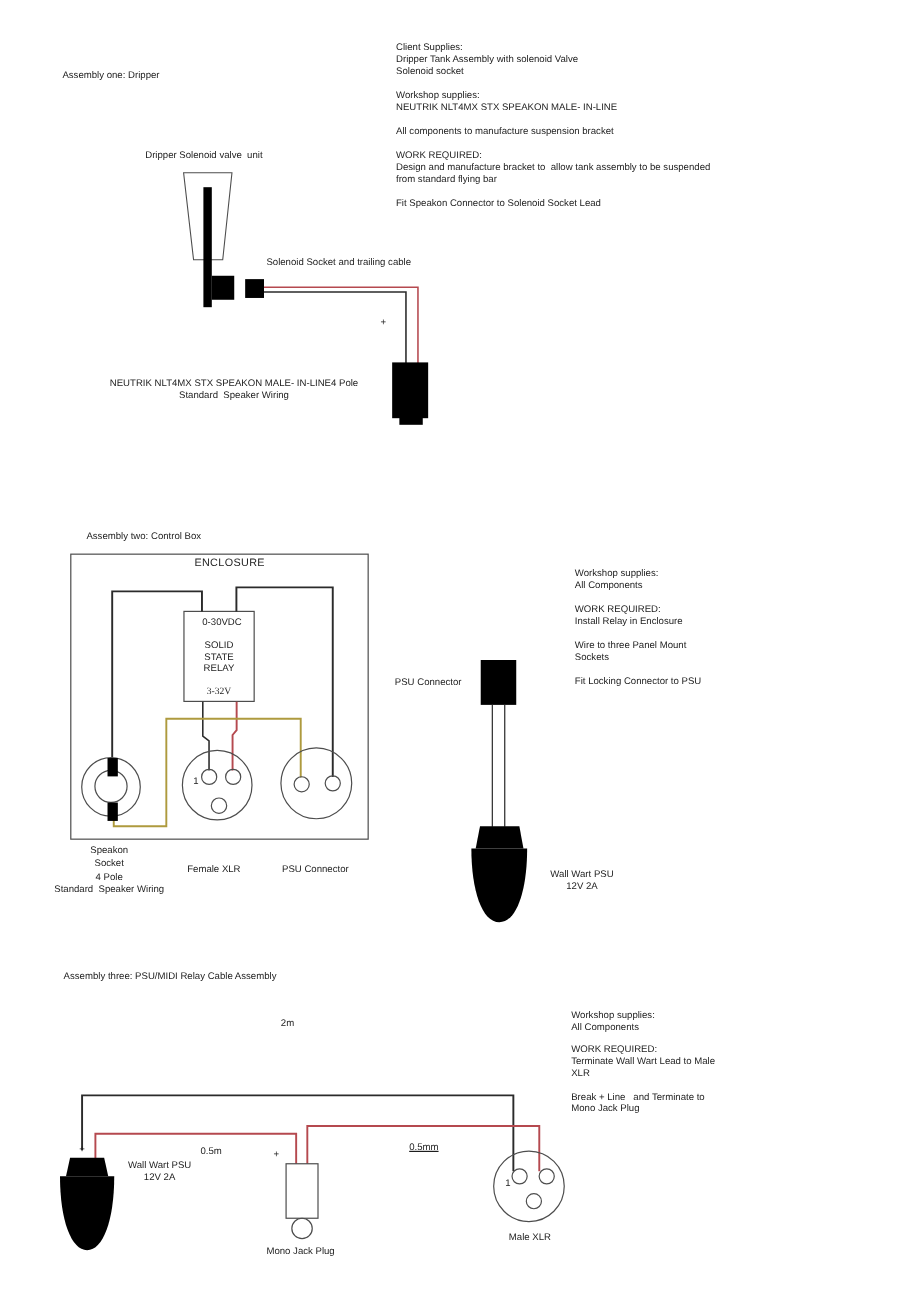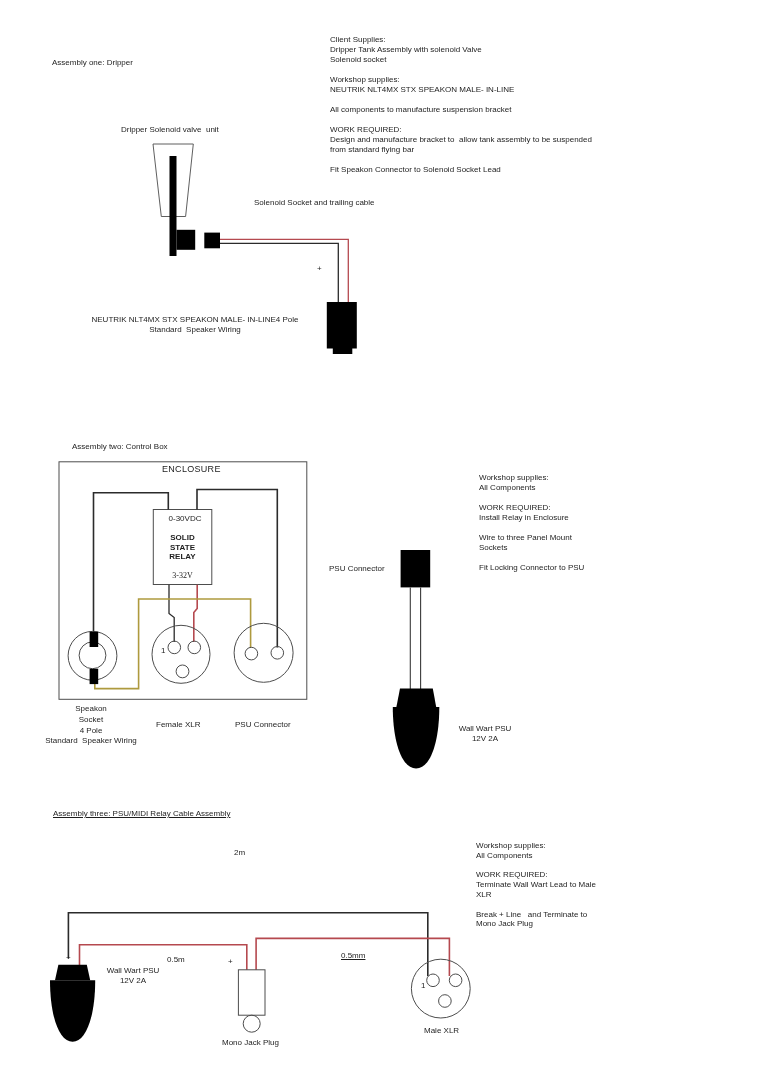--- a/index.html
+++ b/index.html
@@ -120,33 +120,33 @@
     <div>All components to manufacture suspension bracket</div>
     <div></div>
     <div>WORK REQUIRED:</div>
     <div>Design and manufacture bracket to  allow tank assembly to be suspended</div>
     <div>from standard flying bar</div>
     <div></div>
     <div>Fit Speakon Connector to Solenoid Socket Lead</div>
   </div>
 
   <div class="lbl" style="left:121px; top:125px;">Dripper Solenoid valve  unit</div>
-  <div class="lbl" style="left:222px; top:198px;margin-left:32px;">Solenoid Socket and trailing cable</div>
+  <div class="lbl" style="left:222px; top:214px;">Solenoid Socket and trailing cable</div>
   <div class="lbl" style="left:317px; top:264px;">+</div>
 
   <div class="blk lh10 ctr" style="left:54px; top:315px; width:282px;">
     <div>NEUTRIK NLT4MX STX SPEAKON MALE- IN-LINE4 Pole</div>
     <div>Standard  Speaker Wiring</div>
   </div>
 
   <div class="lbl" style="left:72px; top:442px;">Assembly two: Control Box</div>
   <div class="lbl big" style="left:146px; top:465px;">ENCLOSURE</div>
 
   <div class="lbl ctr" style="left:153px; top:514px; width:64px;">0-30VDC</div>
-  <div class="blk lh95 ctr" style="left:153px; top:533px; width:59px;font-weight:bold;">
+  <div class="blk lh95 ctr" style="left:153px; top:533px; width:59px;">
     <div>SOLID</div>
     <div>STATE</div>
     <div>RELAY</div>
   </div>
   <div class="lbl ctr" style="left:153px; top:571px; width:59px;font-family:Liberation Serif, serif;">3-32V</div>
 
   <div class="lbl" style="left:161px; top:646px;">1</div>
 
   <div class="blk lh108 ctr" style="left:31px; top:704px; width:120px;">
     <div>Speakon</div>
@@ -169,21 +169,21 @@
     <div></div>
     <div>WORK REQUIRED:</div>
     <div>Install Relay in Enclosure</div>
     <div></div>
     <div>Wire to three Panel Mount</div>
     <div>Sockets</div>
     <div></div>
     <div>Fit Locking Connector to PSU</div>
   </div>
 
-  <div class="lbl" style="left:53px; top:809px;text-decoration:underline;">Assembly three: PSU/MIDI Relay Cable Assembly</div>
+  <div class="lbl" style="left:53px; top:809px;">Assembly three: PSU/MIDI Relay Cable Assembly</div>
 
   <div class="blk lh98" style="left:476px; top:841px;">
     <div>Workshop supplies:</div>
     <div>All Components</div>
     <div></div>
     <div>WORK REQUIRED:</div>
     <div>Terminate Wall Wart Lead to Male</div>
     <div>XLR</div>
     <div></div>
     <div>Break + Line   and Terminate to</div>

